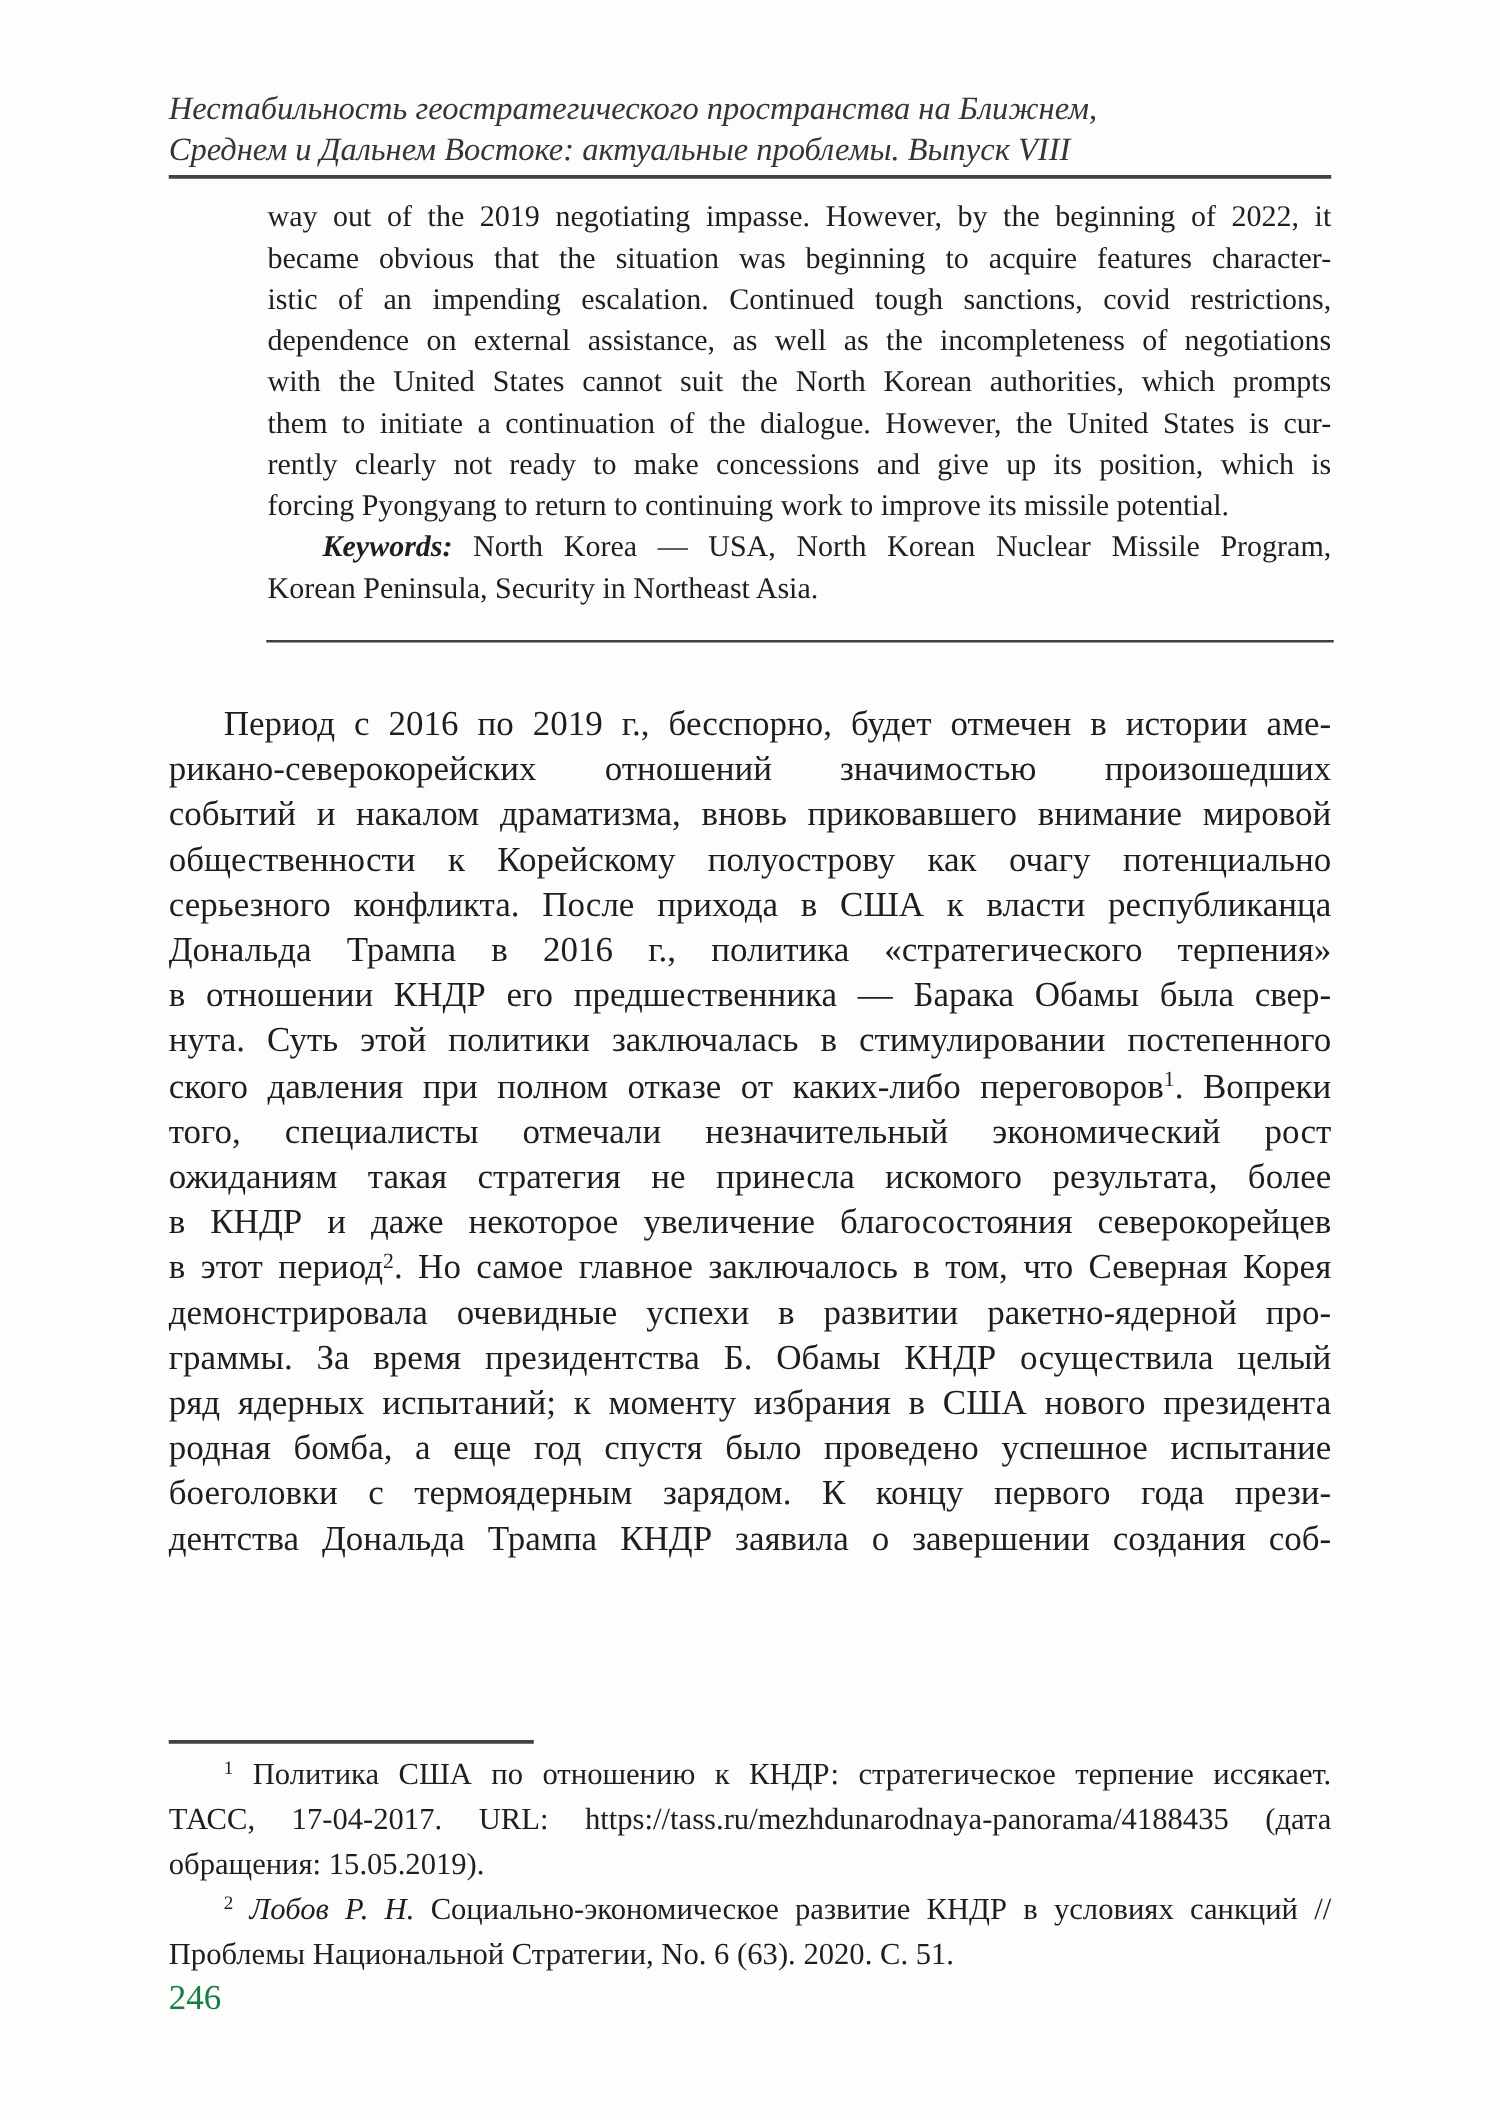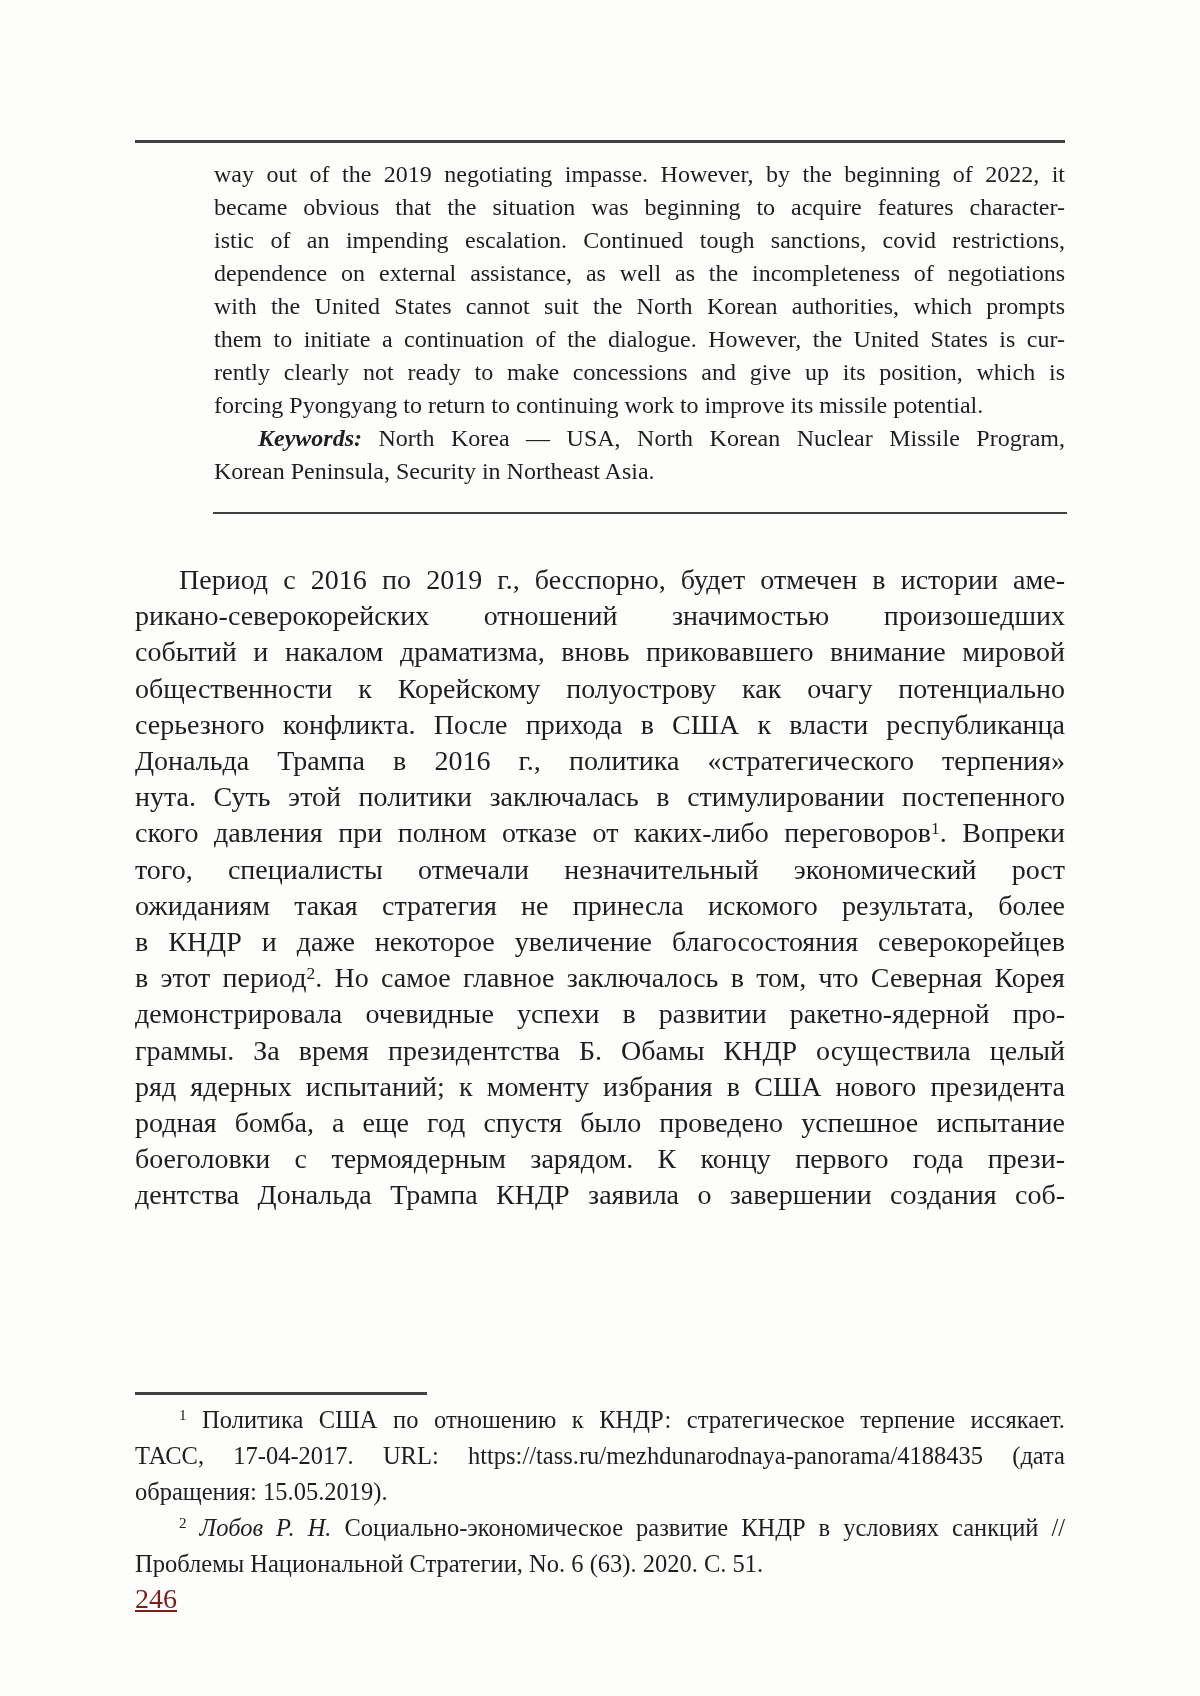--- a/index.html
+++ b/index.html
@@ -42,28 +42,32 @@
   .line { text-align:justify; text-align-last:justify; -moz-text-align-last:justify; }
   .line.end { text-align-last:left; -moz-text-align-last:left; }
   .line.ind { text-indent:44px; }
 
   .sup { font-size:0.62em; position:relative; top:-0.5em; line-height:0; }
   .kw  { font-weight:bold; font-style:italic; }
   .it  { font-style:italic; }
 
   .page-number {
     position:absolute; left:135px; top:1583px;
-    font-size:28px; color:#7f1d1d;text-decoration:underline;
+    font-size:28px; color:#15803d;
   }
 </style>
 </head>
 <body>
 
 <div class="page">
 
+  <div class="running-header">
+    <div>Нестабильность геостратегического пространства на Ближнем,</div>
+    <div>Среднем и Дальнем Востоке: актуальные проблемы. Выпуск VIII</div>
+  </div>
 
   <div class="rule rule-header"></div>
 
   <div class="abstract">
       <div class="line">way out of the 2019 negotiating impasse. However, by the beginning of 2022, it</div>
       <div class="line">became obvious that the situation was beginning to acquire features character-</div>
       <div class="line">istic of an impending escalation. Continued tough sanctions, covid restrictions,</div>
       <div class="line">dependence on external assistance, as well as the incompleteness of negotiations</div>
       <div class="line">with the United States cannot suit the North Korean authorities, which prompts</div>
       <div class="line">them to initiate a continuation of the dialogue. However, the United States is cur-</div>
@@ -75,20 +79,21 @@
 
   <div class="rule rule-keywords"></div>
 
   <div class="body-text">
       <div class="line ind">Период с 2016 по 2019 г., бесспорно, будет отмечен в истории аме-</div>
       <div class="line">рикано-северокорейских отношений значимостью произошедших</div>
       <div class="line">событий и накалом драматизма, вновь приковавшего внимание мировой</div>
       <div class="line">общественности к Корейскому полуострову как очагу потенциально</div>
       <div class="line">серьезного конфликта. После прихода в США к власти республиканца</div>
       <div class="line">Дональда Трампа в 2016 г., политика «стратегического терпения»</div>
+      <div class="line">в отношении КНДР его предшественника — Барака Обамы была свер-</div>
       <div class="line">нута. Суть этой политики заключалась в стимулировании постепенного</div>
       <div class="line"><span>ского давления при полном отказе от каких-либо переговоров</span><span class="sup">1</span><span>. Вопреки</span></div>
       <div class="line">того, специалисты отмечали незначительный экономический рост</div>
       <div class="line">ожиданиям такая стратегия не принесла искомого результата, более</div>
       <div class="line">в КНДР и даже некоторое увеличение благосостояния северокорейцев</div>
       <div class="line"><span>в этот период</span><span class="sup">2</span><span>. Но самое главное заключалось в том, что Северная Корея</span></div>
       <div class="line">демонстрировала очевидные успехи в развитии ракетно-ядерной про-</div>
       <div class="line">граммы. За время президентства Б. Обамы КНДР осуществила целый</div>
       <div class="line">ряд ядерных испытаний; к моменту избрания в США нового президента</div>
       <div class="line">родная бомба, а еще год спустя было проведено успешное испытание</div>

